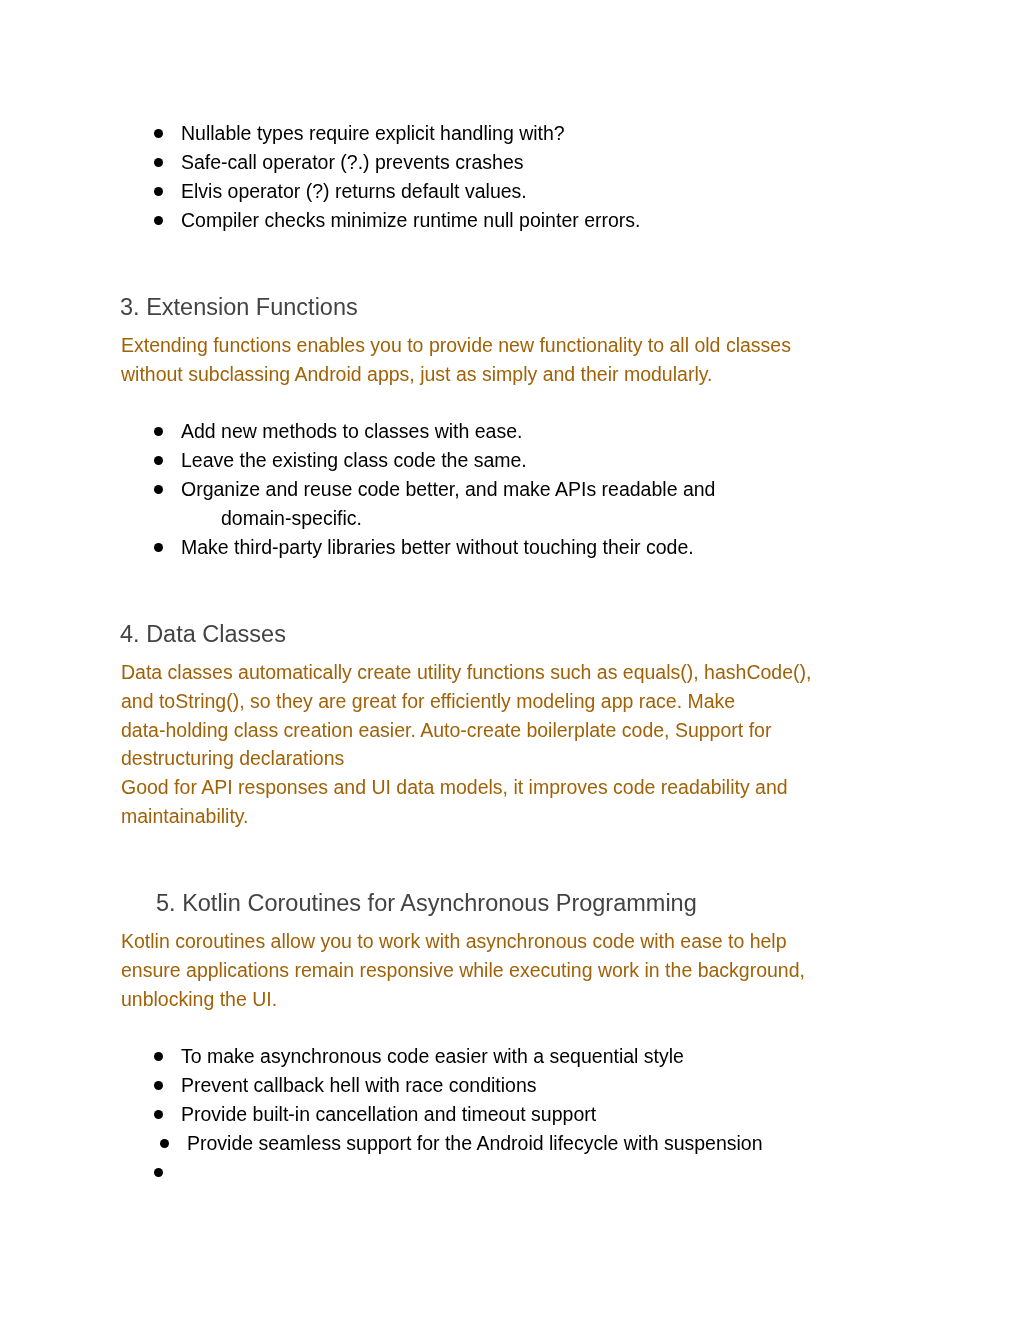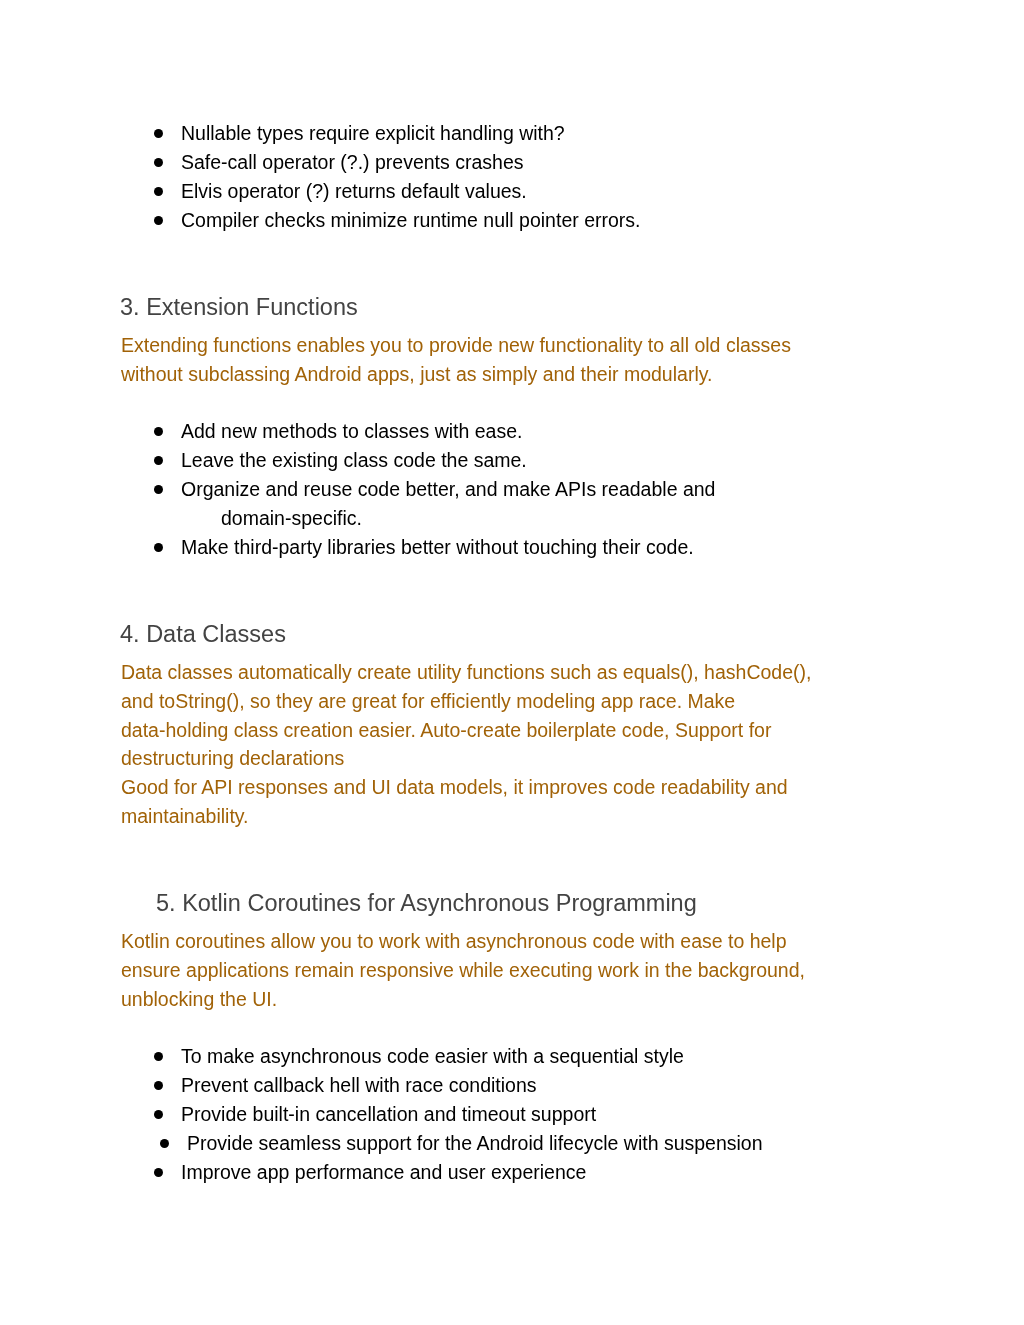--- a/index.html
+++ b/index.html
@@ -147,17 +147,16 @@
     <div class="bullet-row" style="top:1100px;">
       <span class="bullet-dot"></span>
       <span class="bullet-text">Provide built-in cancellation and timeout support</span>
     </div>
     <div class="bullet-row" style="top:1129px;margin-left:6px;">
       <span class="bullet-dot"></span>
       <span class="bullet-text">Provide seamless support for the Android lifecycle with suspension</span>
     </div>
     <div class="bullet-row" style="top:1158px;">
       <span class="bullet-dot"></span>
-      <span class="bullet-text">Improve app performance and user experience</span>
     </div>
   </div>
 
 </div>
 
 </body></html>

